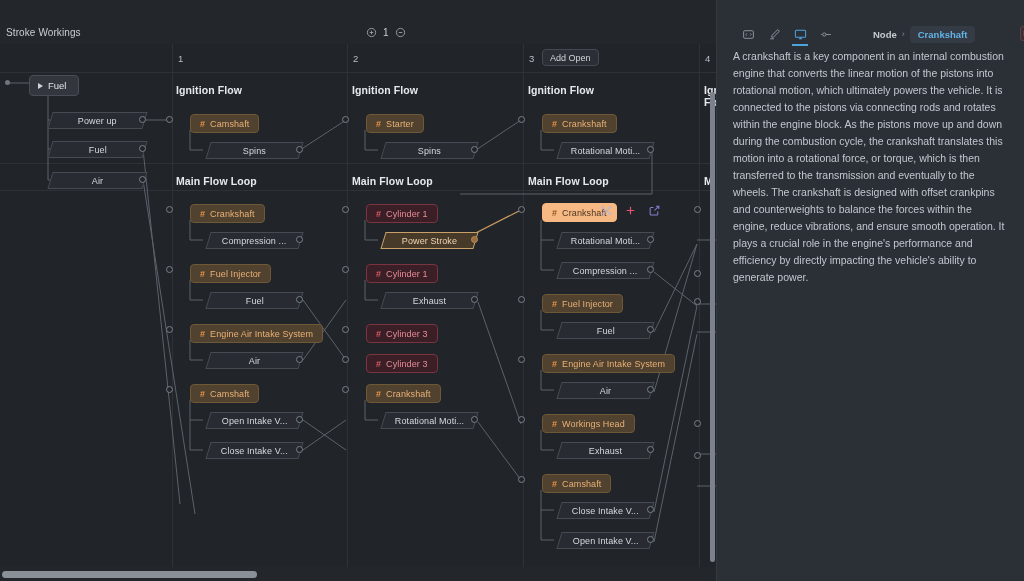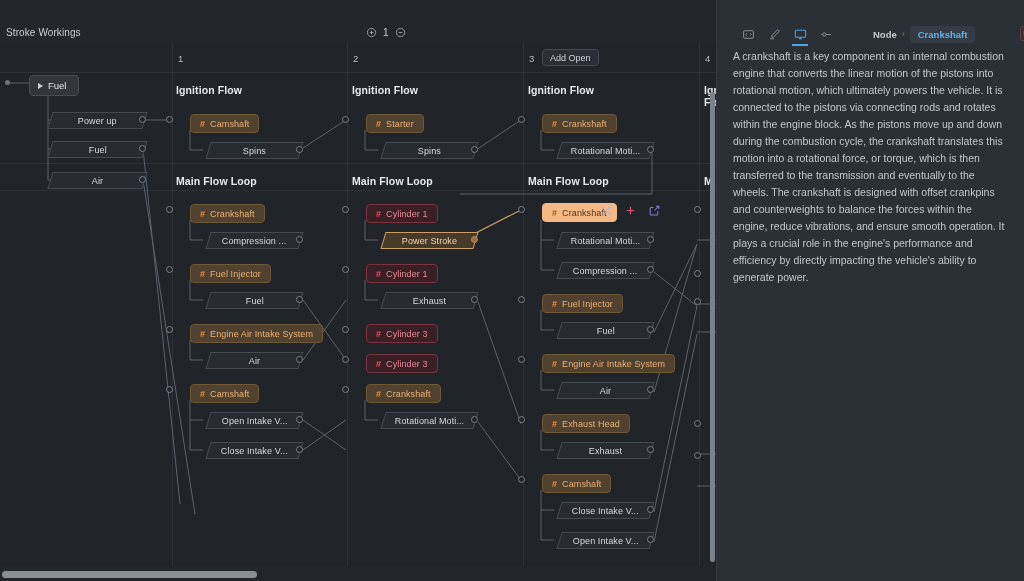--- a/index.html
+++ b/index.html
@@ -549,21 +549,21 @@
       <span>Engine Air Intake System</span>
     </div>
     <div class="para" style="left:559px; top:338px; width:93px;">
       <span>Air</span>
     </div>
     <span class="port" style="left:647px; top:342px;"></span>
 
     <span class="port" style="left:518px; top:372px;"></span>
     <div class="chip chip-amber" style="left:542px; top:370px;">
       <span class="hash">#</span>
-      <span>Exhaust Head</span>
+      <span>Workings Head</span>
     </div>
     <div class="para" style="left:559px; top:398px; width:93px;">
       <span>Exhaust</span>
     </div>
     <span class="port" style="left:647px; top:402px;"></span>
 
     <span class="port" style="left:518px; top:432px;"></span>
     <div class="chip chip-amber" style="left:542px; top:430px;">
       <span class="hash">#</span>
       <span>Camshaft</span>

